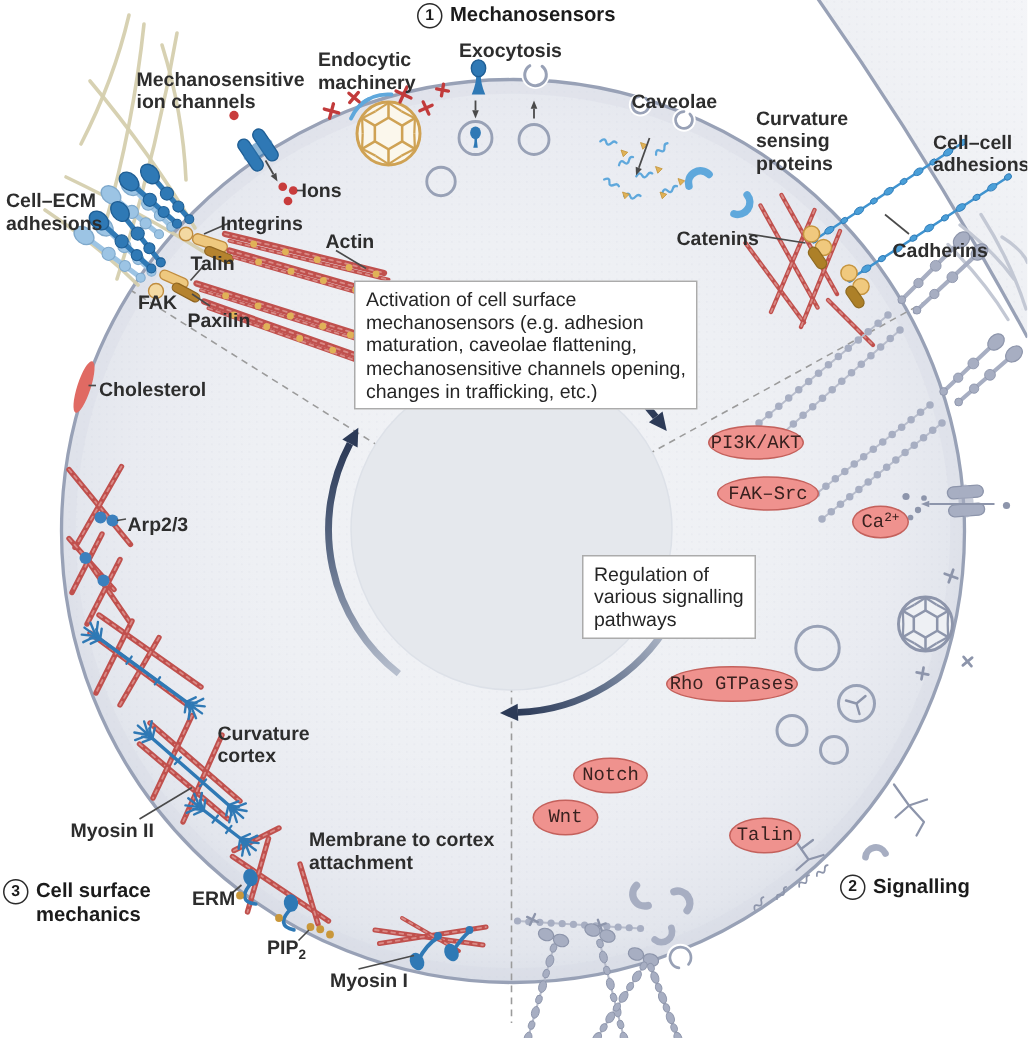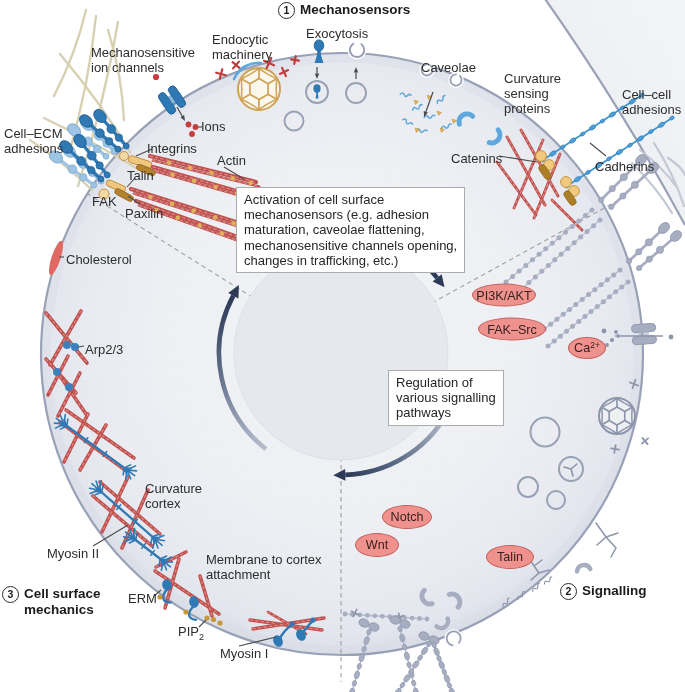--- a/index.html
+++ b/index.html
@@ -1,32 +1,32 @@
 <!DOCTYPE html>
 <html><head>
 <meta charset="utf-8">
 <style>
   html,body { margin:0; padding:0; background:#ffffff; }
   .fig { position:relative; width:685px; height:692px; overflow:hidden;
          font-family:"Liberation Sans","DejaVu Sans",sans-serif; background:#ffffff; }
   .art { position:absolute; left:0; top:0; }
   .lbl { position:absolute; font-size:13px; line-height:1.17; color:#2d2d2d;
-          white-space:pre-line; letter-spacing:0; }
+          white-space:pre-line; letter-spacing:0;font-weight:bold; }
   .hdr { position:absolute; font-size:13.5px; font-weight:bold; color:#1b1b1b;
           display:flex; align-items:flex-start; gap:5px; line-height:1.2; }
   .num { display:inline-flex; justify-content:center; align-items:center;
           width:15px; height:15px; border:1.3px solid #2b2b2b; border-radius:50%;
           font-size:10.5px; font-weight:bold; flex:none; margin-top:0px; }
   .box { position:absolute; background:#ffffff; border:1px solid #ababab;
           font-size:13px; line-height:15.2px; color:#262626; padding:4px 7px;
           white-space:pre-line; }
   .oval { position:absolute; transform:translate(-50%,-50%); background:#ef928e;
            border:1px solid #c4615c; border-radius:50%; display:flex;
            align-items:center; justify-content:center; font-size:12.6px;
-           color:#39211f; white-space:nowrap; }
+           color:#39211f; white-space:nowrap;font-family:Liberation Mono, monospace; }
   .oval sup { margin-top:-6px; }
 </style>
 </head>
 <body>
 
 <div class="fig">
   <svg class="art" width="685" height="692" viewBox="0 0 685 692">
 <defs>
 <radialGradient id="cellg" cx="50%" cy="47%" r="53%">
  <stop offset="0%" stop-color="#f2f3f6"></stop>
@@ -735,20 +735,23 @@
 <div class="oval" style="left:504px;top:295px;width:62px;height:21px">
       <span>PI3K/AKT</span>
     </div>
 <div class="oval" style="left:512px;top:329px;width:66px;height:21px">
       <span>FAK–Src</span>
     </div>
 <div class="oval" style="left:587px;top:348px;width:36px;height:20px">
       <span>Ca</span>
       <sup style="font-size:8.5px">2+</sup>
     </div>
+<div class="oval" style="left:488px;top:456px;width:86px;height:22px">
+      <span>Rho GTPases</span>
+    </div>
 <div class="oval" style="left:407px;top:517px;width:48px;height:22px">
       <span>Notch</span>
     </div>
 <div class="oval" style="left:377px;top:545px;width:42px;height:22px">
       <span>Wnt</span>
     </div>
 <div class="oval" style="left:510px;top:557px;width:46px;height:22px">
       <span>Talin</span>
     </div>
 </div>

